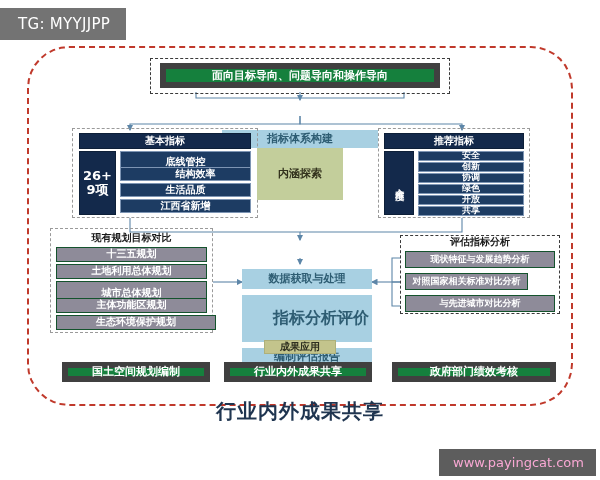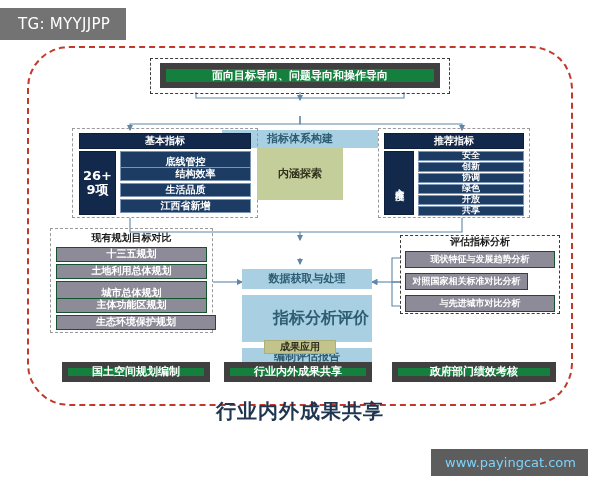--- a/index.html
+++ b/index.html
@@ -13,22 +13,22 @@
 
   
   #tg-tag{
     position:absolute;left:0;top:8px;
     background:#737373;color:#ffffff;
     font-size:15px;letter-spacing:.3px;
     padding:7px 16px 7px 18px;
     z-index:40;
   }
   #footer-url{
-    position:absolute;right:12px;bottom:4px;
-    background:#5d5d5d;color:#7dd3fc;
+    position:absolute;right:4px;bottom:4px;
+    background:#5d5d5d;color:#f9a8d4;
     font-size:13px;
     padding:6px 12px 6px 14px;
     z-index:40;
   }
 
   
   #capsule{
     position:absolute;
     left:27px;top:46px;width:546px;height:360px;
     border:2.5px dashed #c0392b;

